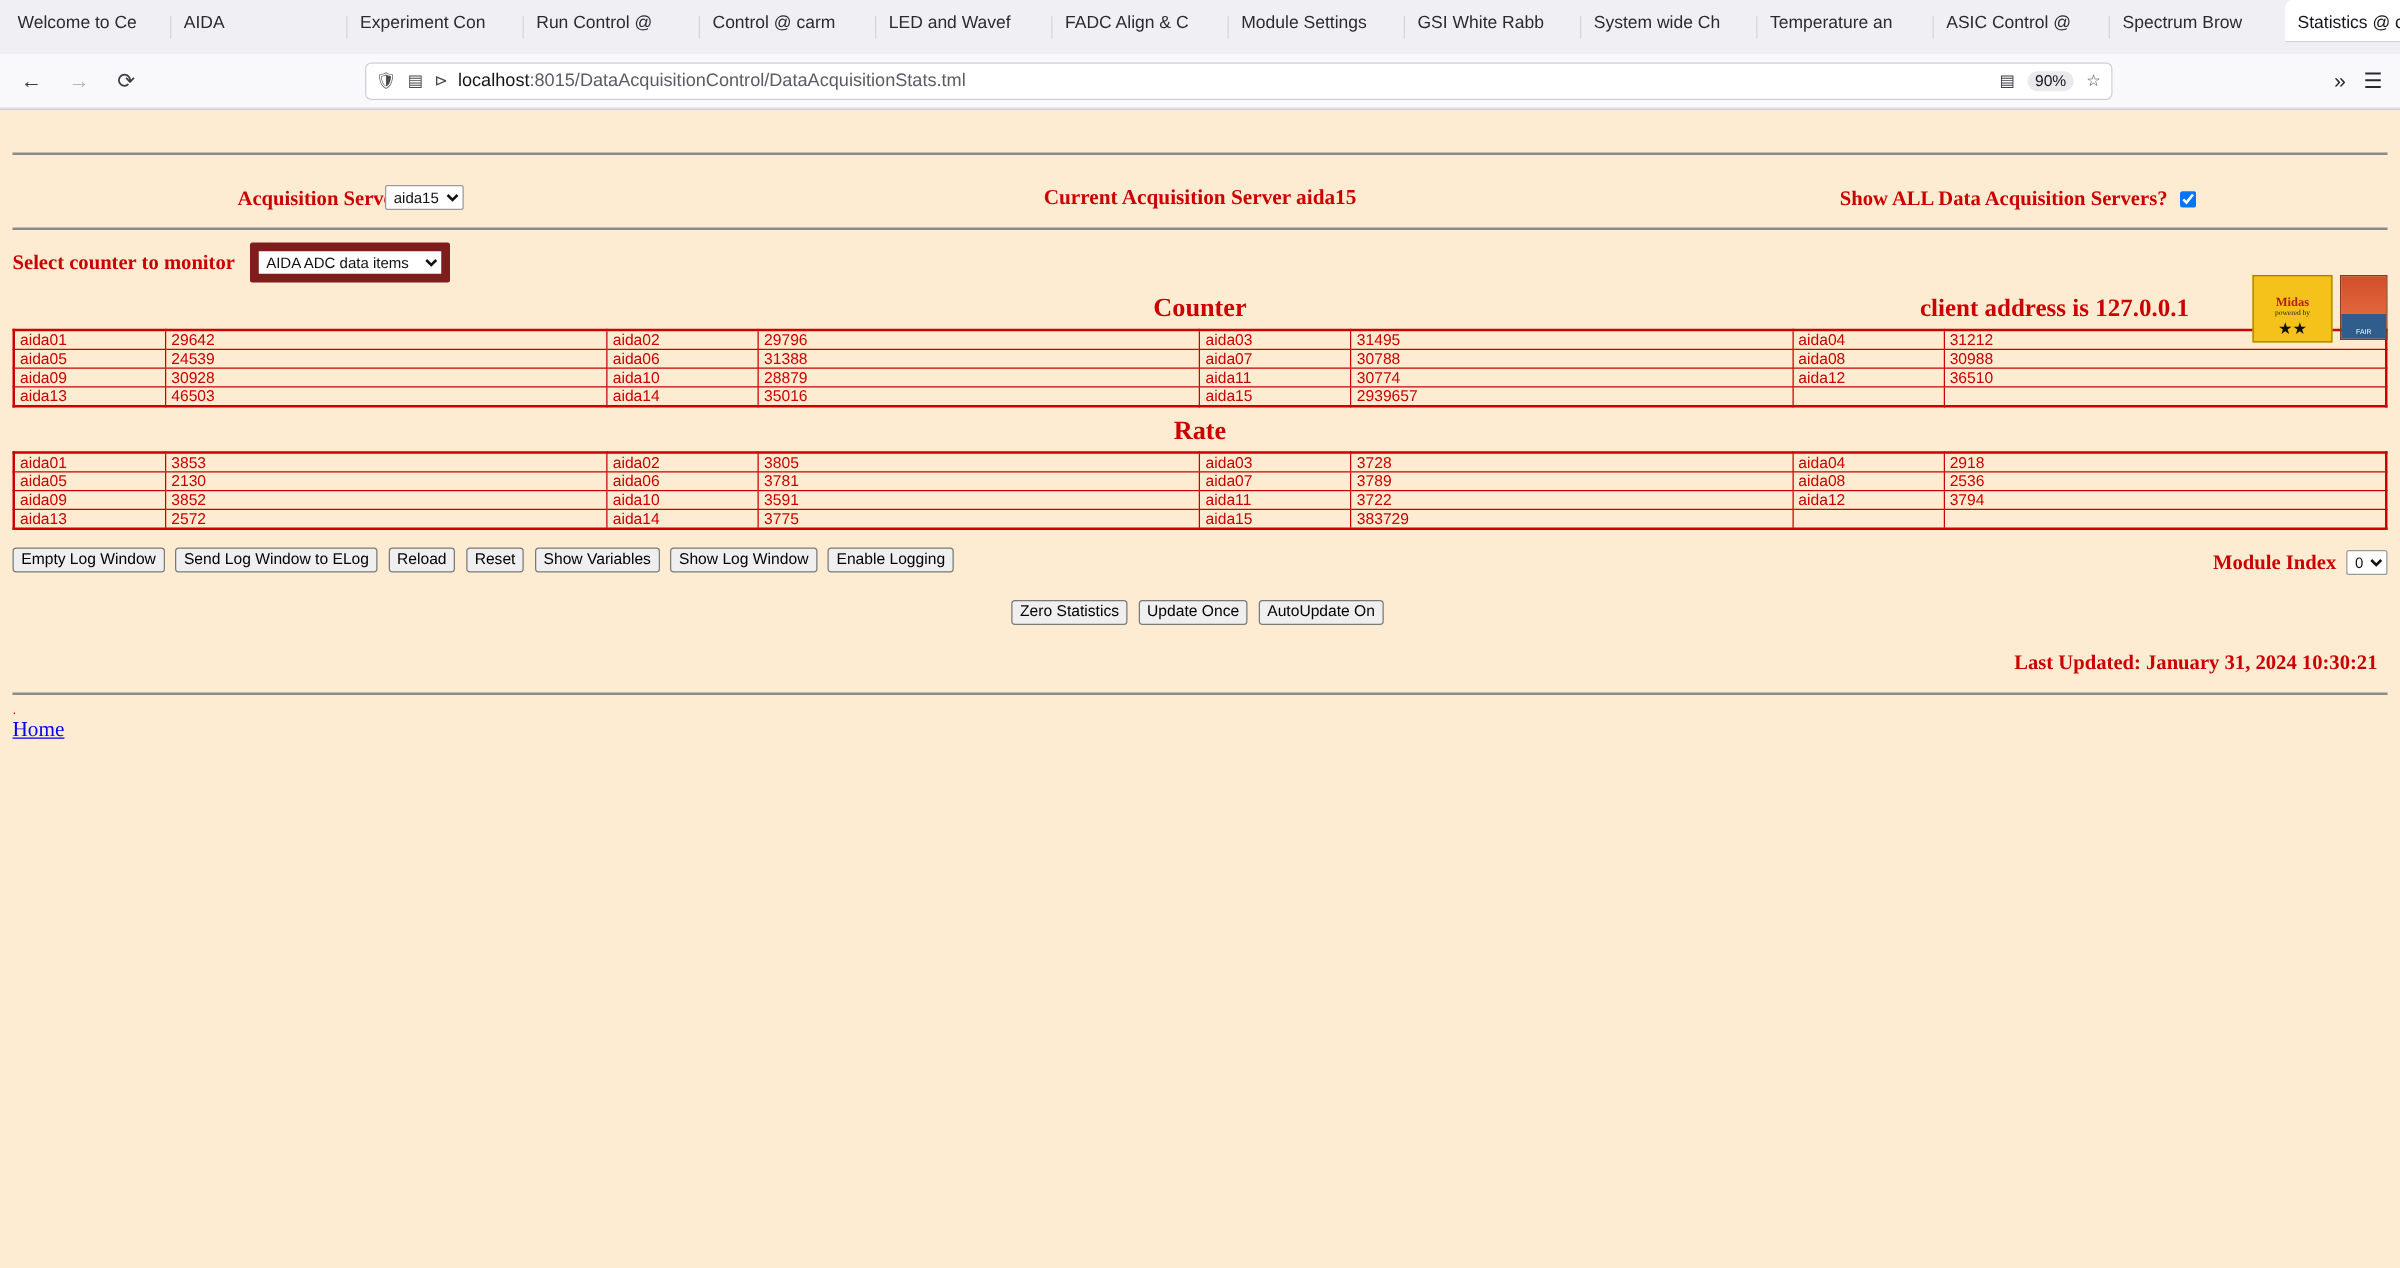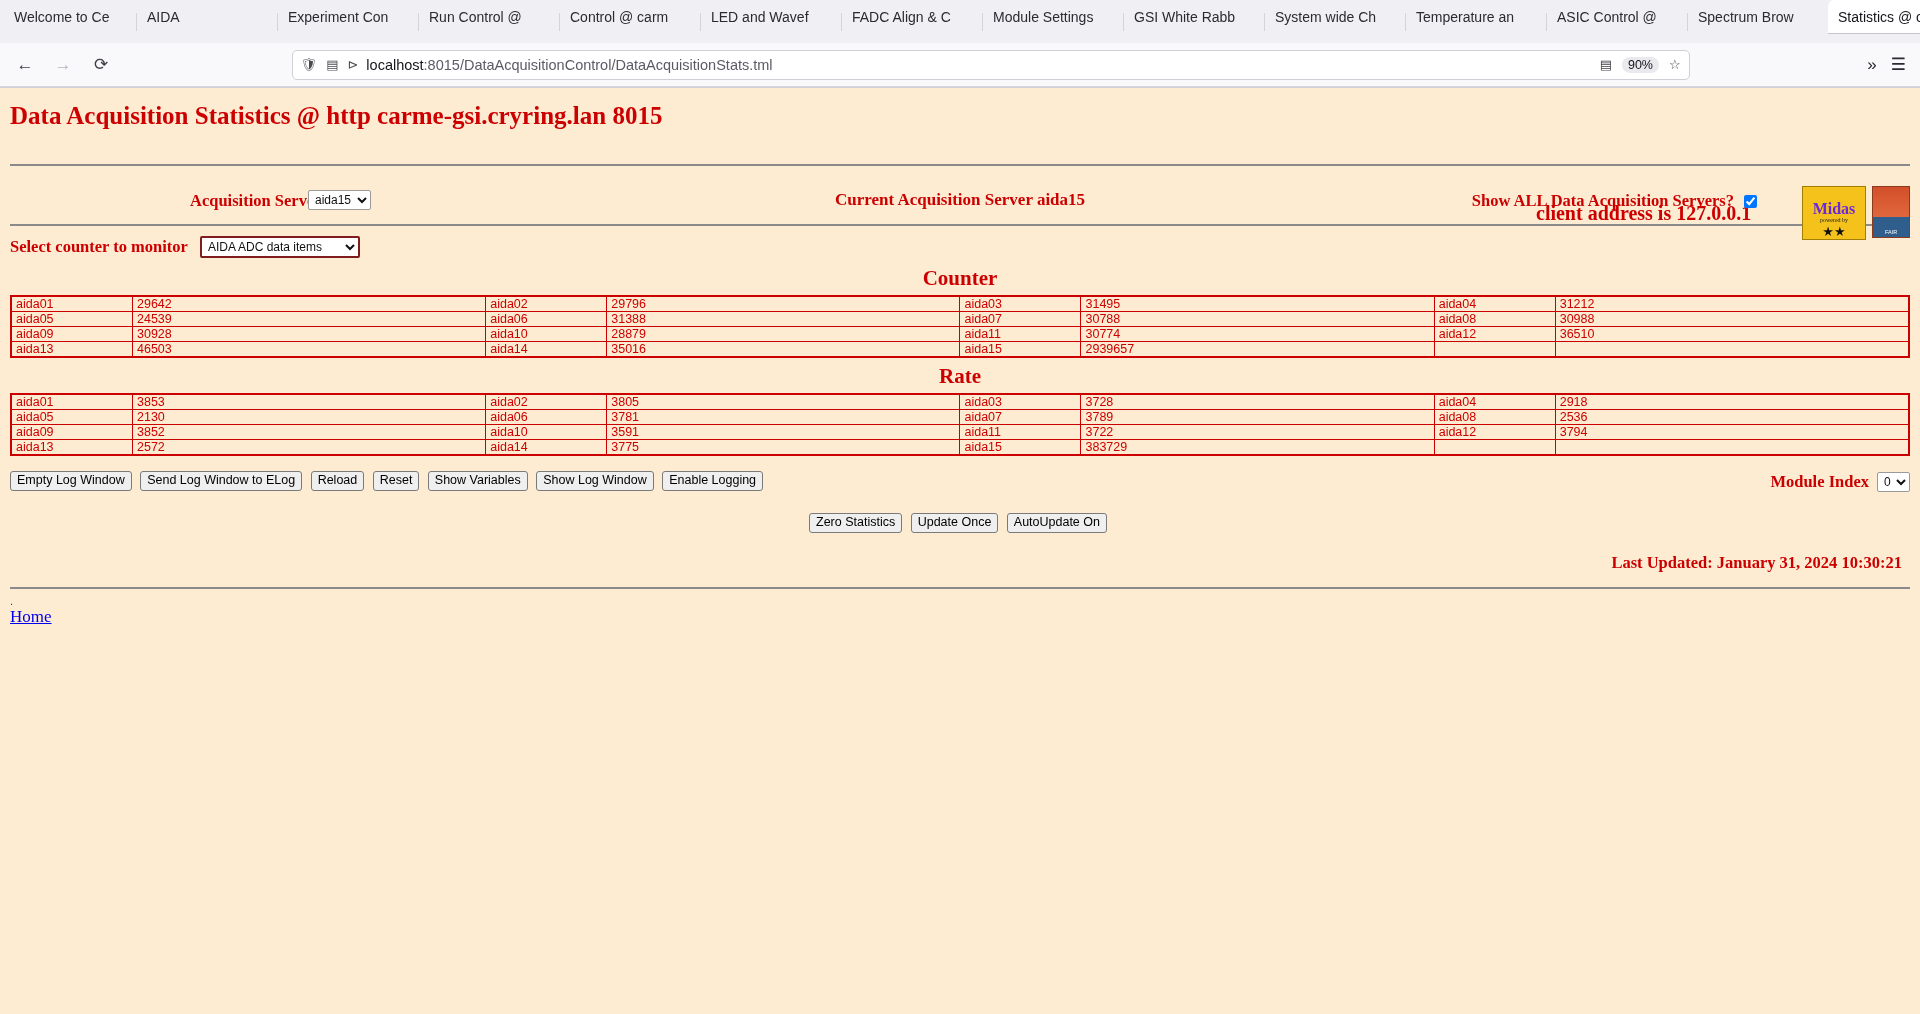--- a/index.html
+++ b/index.html
@@ -163,21 +163,21 @@
     width: 62px;
     height: 52px;
     background: #f4c21b;
     border: 1px solid #a37f00;
     display: flex;
     flex-direction: column;
     align-items: center;
     justify-content: center;
     font-family: "Liberation Serif", serif;
   }
-  .logo-midas .m1 { font-size: 16px; font-weight: bold; color: #6d28d9; line-height: 1; margin-top: 13px; }
+  .logo-midas .m1 { font-size: 10px; font-weight: bold; color: #b91c1c; line-height: 1; margin-top: 13px; }
   .logo-midas .m2 { font-size: 6px; color: #222; line-height: 1.3; }
   .logo-midas .m3 { font-size: 13px; color: #111; line-height: 1; }
   .logo-fair {
     width: 38px;
     height: 52px;
     background: linear-gradient(180deg,#d24f2a 0%, #e0673d 60%, #2f5d8c 60%, #2f5d8c 100%);
     border: 1px solid #8a3a1d;
     display: flex;
     align-items: flex-end;
     justify-content: center;
@@ -248,21 +248,21 @@
     font-family: "Liberation Serif", serif;
     font-size: 16.5px;
     font-weight: bold;
     color: #cc0000;
   }
   select.counter {
     font-size: 12px;
     font-family: "Liberation Sans", sans-serif;
     width: 160px;
     padding: 1px 2px;
-    border: 2px solid #7f1d1d;
+    border: 7px solid #7f1d1d;
     background: #fff;
     color: #111;
     border-radius: 2px;
   }
 
   .section-title {
     text-align: center;
     font-family: "Liberation Serif", serif;
     font-size: 21px;
     font-weight: bold;
@@ -438,23 +438,20 @@
     </div>
     <div class="nav-right">
       <span>»</span>
       <span>☰</span>
     </div>
   </div>
 </div>
 
 <div class="page">
 
-  <div class="title-row">
-    <h1 class="main-title">Data Acquisition Statistics @ http carme-gsi.cryring.lan 8015</h1>
-  </div>
   <div class="client-addr">client address is 127.0.0.1</div>
 
   <div class="logos">
     <div class="logo-midas">
       <div class="m1">Midas</div>
       <div class="m2">powered by</div>
       <div class="m3">★★</div>
     </div>
     <div class="logo-fair">FAIR</div>
   </div>

